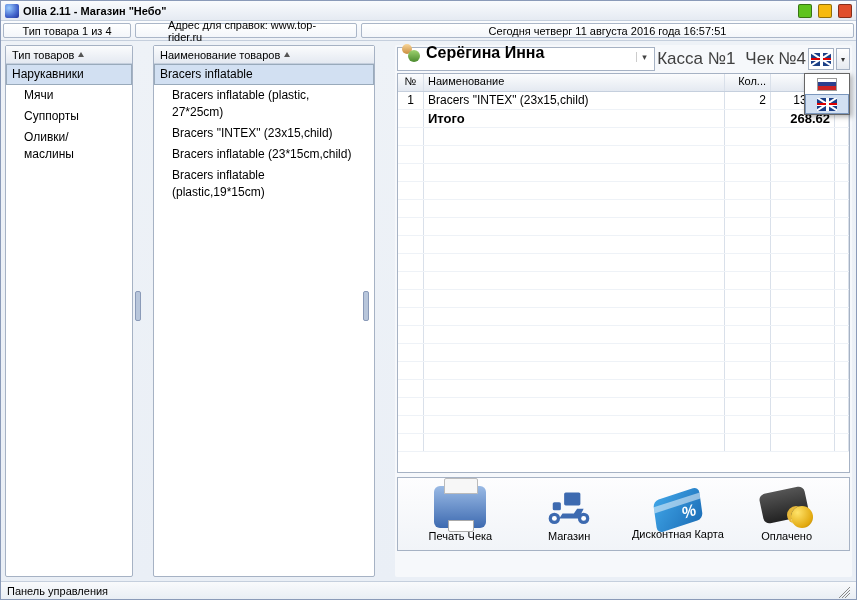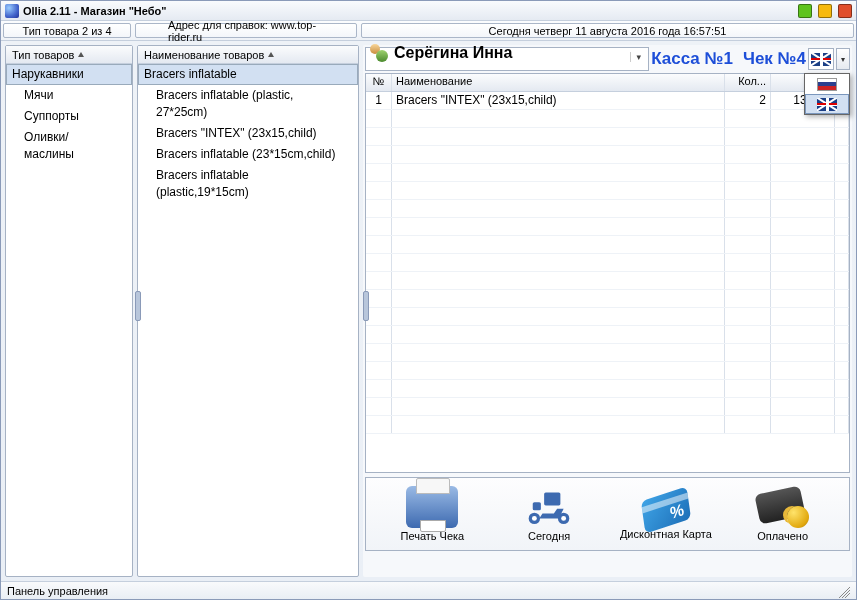--- a/index.html
+++ b/index.html
@@ -59,21 +59,21 @@
     font-size: 11px;
   }
   .infocell.w1 { width: 128px; justify-content: center; }
   .infocell.w2 { width: 222px; padding-left: 32px; }
   .infocell.w3 { flex: 1; justify-content: center; }
 
   .body {
     flex: 1;
     display: flex;
     padding: 4px;
-    gap: 4px;
+    gap: 20px;
     background: linear-gradient(#eef2f7, #eaeff6);
     min-height: 0;
   }
   .panel {
     border: 1px solid #a6b2c4;
     background: #fff;
     display: flex; flex-direction: column;
     border-radius: 2px;
   }
   .panel.left { width: 128px; }
@@ -128,22 +128,22 @@
     background: linear-gradient(#f8d69a,#c98d3e);
   }
   .cashierbox .person-icon::after {
     content: ""; position: absolute; left: 6px; top: 6px;
     width: 12px; height: 12px; border-radius: 50%;
     background: linear-gradient(#9ed26f,#4b8a2e);
   }
   .cashierbox .cname { font-size: 16px; font-weight: bold; }
   .cashierbox .ddarrow { width:16px; border-left:1px solid #ccc; text-align:center; font-size:9px; color:#444; }
   .redlabel {
-    color: #1d4ed8;
-    font-size: 17px; font-weight: bold;
+    color: #404040;
+    font-size: 17px; font-weight: normal;
     white-space: nowrap;
   }
   .flagbox {
     width: 26px; height: 22px;
     border: 1px solid #a6b2c4;
     background: #fff;
     display: flex; align-items: center; justify-content: center;
   }
   .flag-uk {
     width: 20px; height: 13px;
@@ -257,21 +257,21 @@
   <div class="titlebar">
     <div class="app-icon"></div>
     <div class="title-text">Ollia 2.11 - Магазин "Небо"</div>
     <div class="spacer"></div>
     <div class="winbtn min"></div>
     <div class="winbtn max"></div>
     <div class="winbtn close"></div>
   </div>
 
   <div class="inforow">
-    <div class="infocell w1">Тип товара 2 из 4</div>
+    <div class="infocell w1">Тип товара 1 из 4</div>
     <div class="infocell w2">Адрес для справок: www.top-rider.ru</div>
     <div class="infocell w3">Сегодня  четверг  11 августа 2016 года  16:57:51</div>
   </div>
 
   <div class="body">
 
     <div class="panel left">
       <div class="colhdr">
         <span>Тип товаров</span>
         <span class="sortmark"></span>
@@ -346,20 +346,27 @@
           <div class="c-qty">Кол...</div>
           <div class="c-price">Цена</div>
           <div class="c-end"></div>
         </div>
         <div class="grid-body" id="grid-body">
             <div class="grid-row">
               <div class="c-num">1</div>
               <div class="c-name">Bracers "INTEX" (23x15,child)</div>
               <div class="c-qty">2</div>
               <div class="c-price">134.31</div>
+              <div class="c-end"></div>
+            </div>
+            <div class="grid-row total">
+              <div class="c-num"></div>
+              <div class="c-name">Итого</div>
+              <div class="c-qty"></div>
+              <div class="c-price">268.62</div>
               <div class="c-end"></div>
             </div>
             <div class="grid-row">
               <div class="c-num"></div>
               <div class="c-name"></div>
               <div class="c-qty"></div>
               <div class="c-price"></div>
               <div class="c-end"></div>
             </div>
             <div class="grid-row">
@@ -498,21 +505,21 @@
                   <circle cx="50" cy="38" r="7"></circle>
                   <path d="M20 38h24l6-12h-8l-4 6h-14z"></path>
                   <rect x="12" y="18" width="10" height="10" rx="2"></rect>
                 </g>
                 <g fill="#fff">
                   <circle cx="14" cy="38" r="3"></circle>
                   <circle cx="50" cy="38" r="3"></circle>
                 </g>
               </svg>
           </div>
-          <span>Сегодня</span>
+          <span>Магазин</span>
         </div>
         <div class="bigbtn">
           <div class="ic card"></div>
           <span>Дисконтная Карта</span>
         </div>
         <div class="bigbtn">
           <div class="ic money"></div>
           <span>Оплачено</span>
         </div>
       </div>

